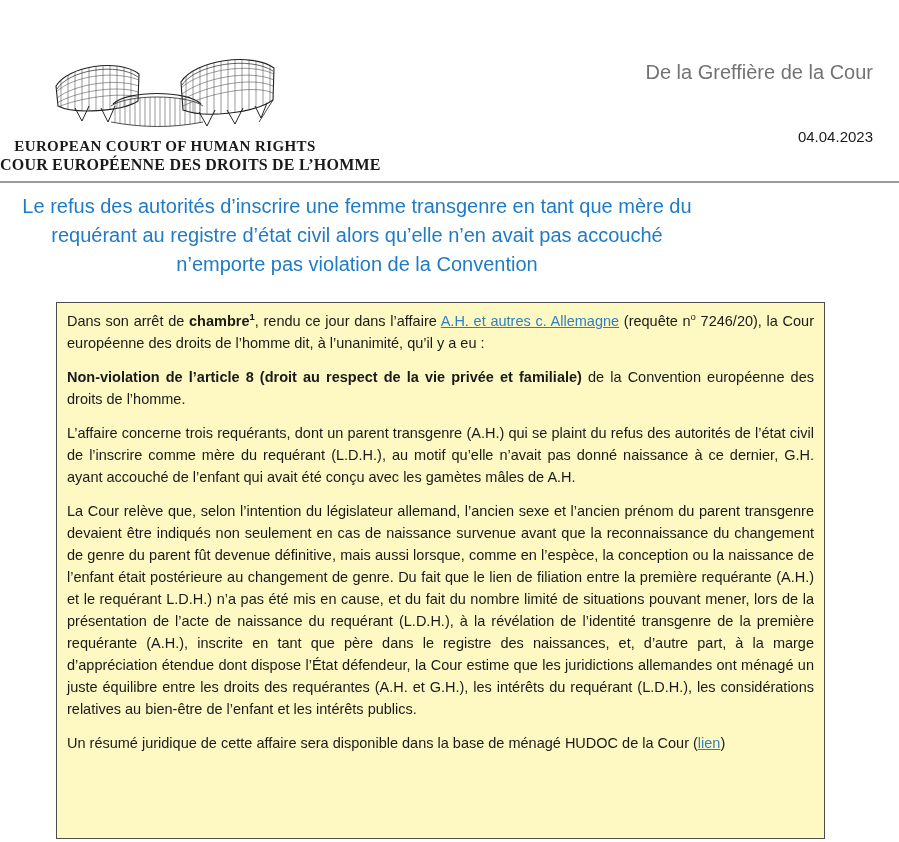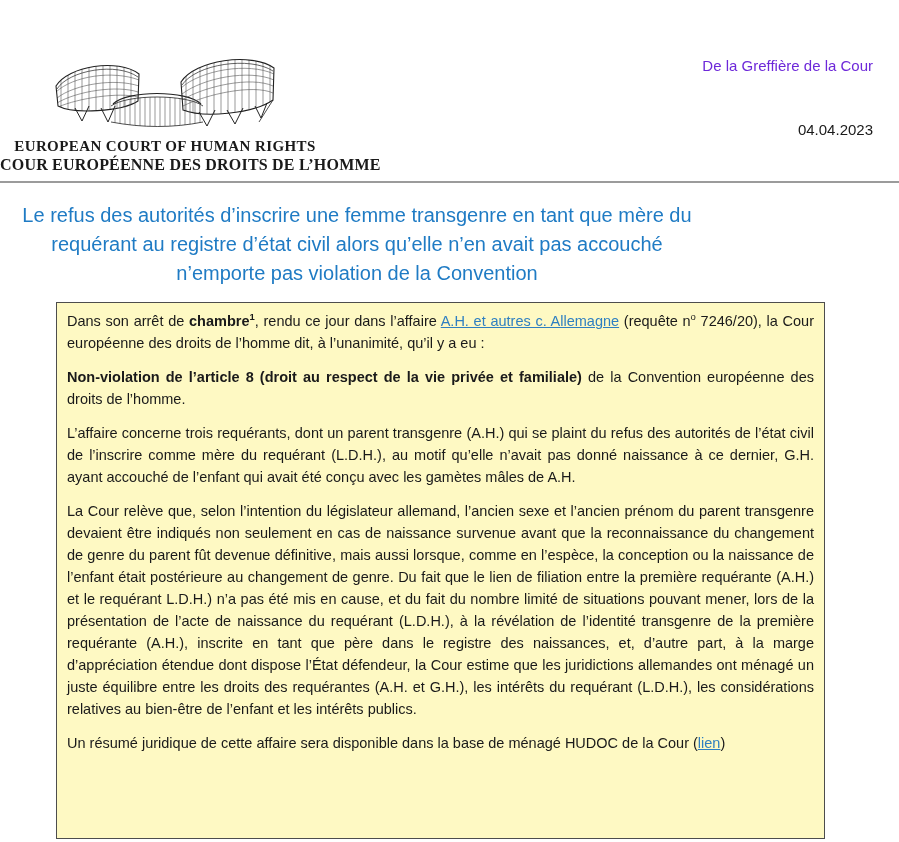--- a/index.html
+++ b/index.html
@@ -9,25 +9,25 @@
   }
   
   .logo-block{position:absolute;left:0;top:47px;width:330px;text-align:center;font-weight:bold;}
   .logo-block svg{display:block;margin:9px auto 0 auto;}
   .org-line-en{margin-top:3px;font-family:"Liberation Serif","DejaVu Serif",serif;
     font-size:15px;line-height:18px;letter-spacing:0.4px;white-space:nowrap;}
   .org-line-fr{font-family:"Liberation Serif","DejaVu Serif",serif;
     font-size:16px;line-height:19px;letter-spacing:0.2px;white-space:nowrap;}
   .right-block{position:absolute;right:26px;top:49px;text-align:right;}
   .doc-type{font-size:22px;line-height:24px;color:#595959;}
-  .doc-sub{font-size:15px;line-height:17px;margin-top:8px;color:#6d28d9;}
+  .doc-sub{font-size:20px;line-height:17px;margin-top:15px;color:#737373;}
   .ref-block{margin-top:47px;font-size:15px;line-height:18px;color:#1a1a1a;}
   .header-divider{position:absolute;top:181px;left:0;width:899px;height:2px;background:#9b9b9b;}
   
-  .doc-title{position:absolute;top:201px;left:0;width:714px;text-align:center;
+  .doc-title{position:absolute;top:192px;left:0;width:714px;text-align:center;
     color:#1f7bc4;font-size:20px;line-height:29px;font-weight:400;}
   .doc-title div{white-space:nowrap;}
   
   .content-box{
     position:absolute;left:56px;top:302px;width:769px;height:537px;box-sizing:border-box;
     background:#fef9c3;border:1px solid #4d4d4d;padding:7px 10px 0 10px;
     font-size:14.5px;line-height:22px;text-align:justify;overflow:hidden;
   }
   .content-box p{margin:0 0 12px 0;}
   .content-box a{color:#2e7fc1;text-decoration:underline;cursor:pointer;}

